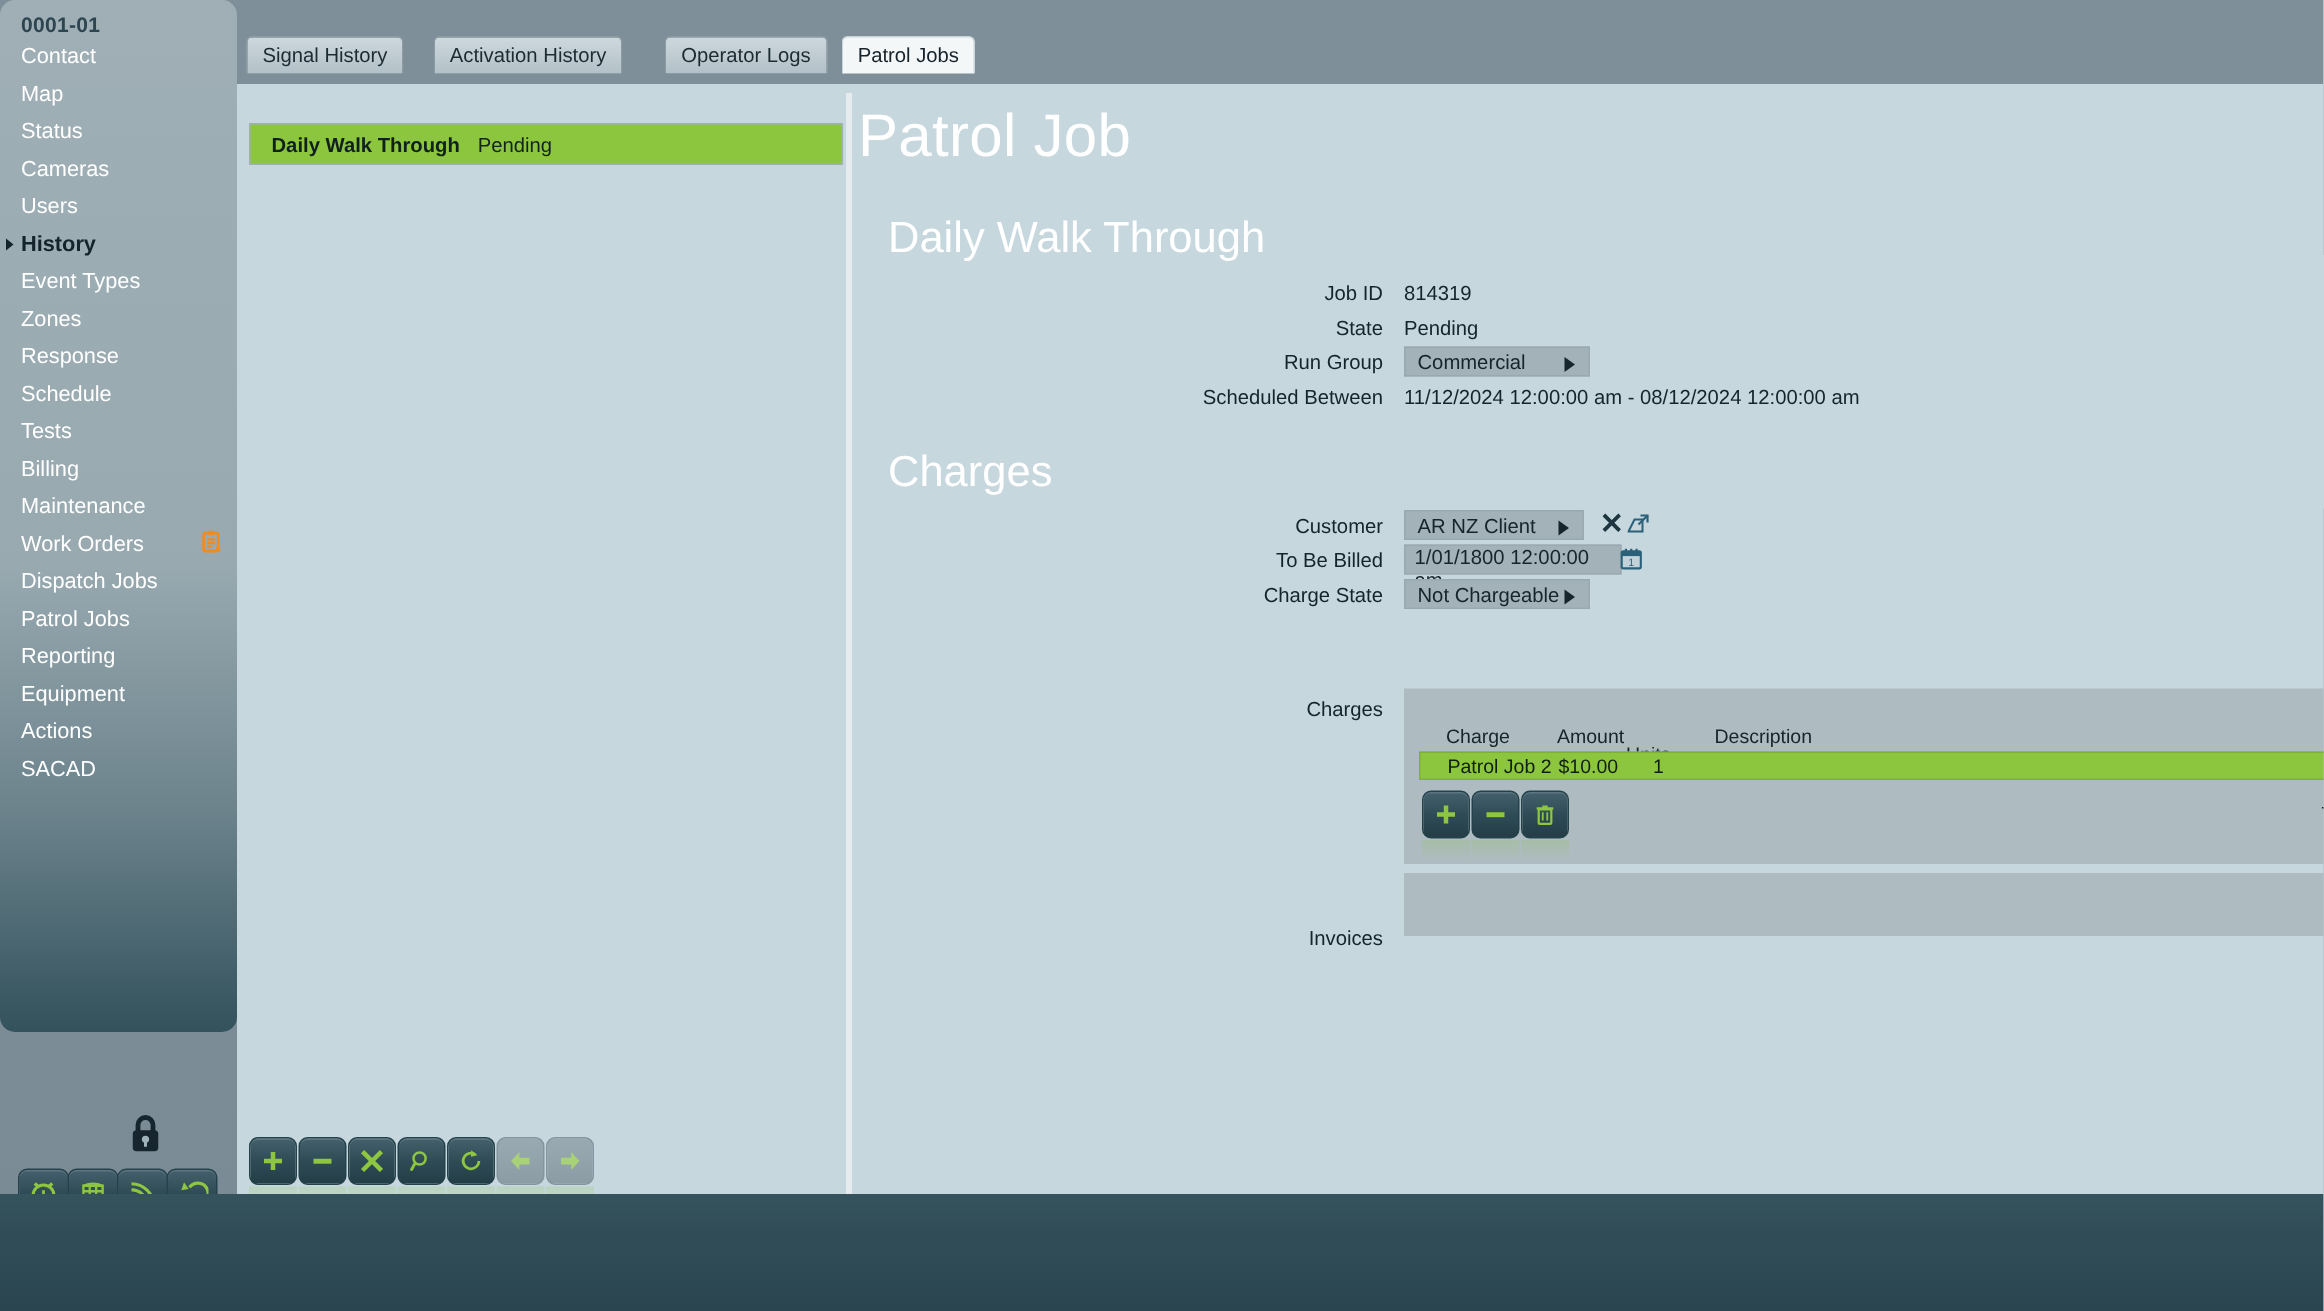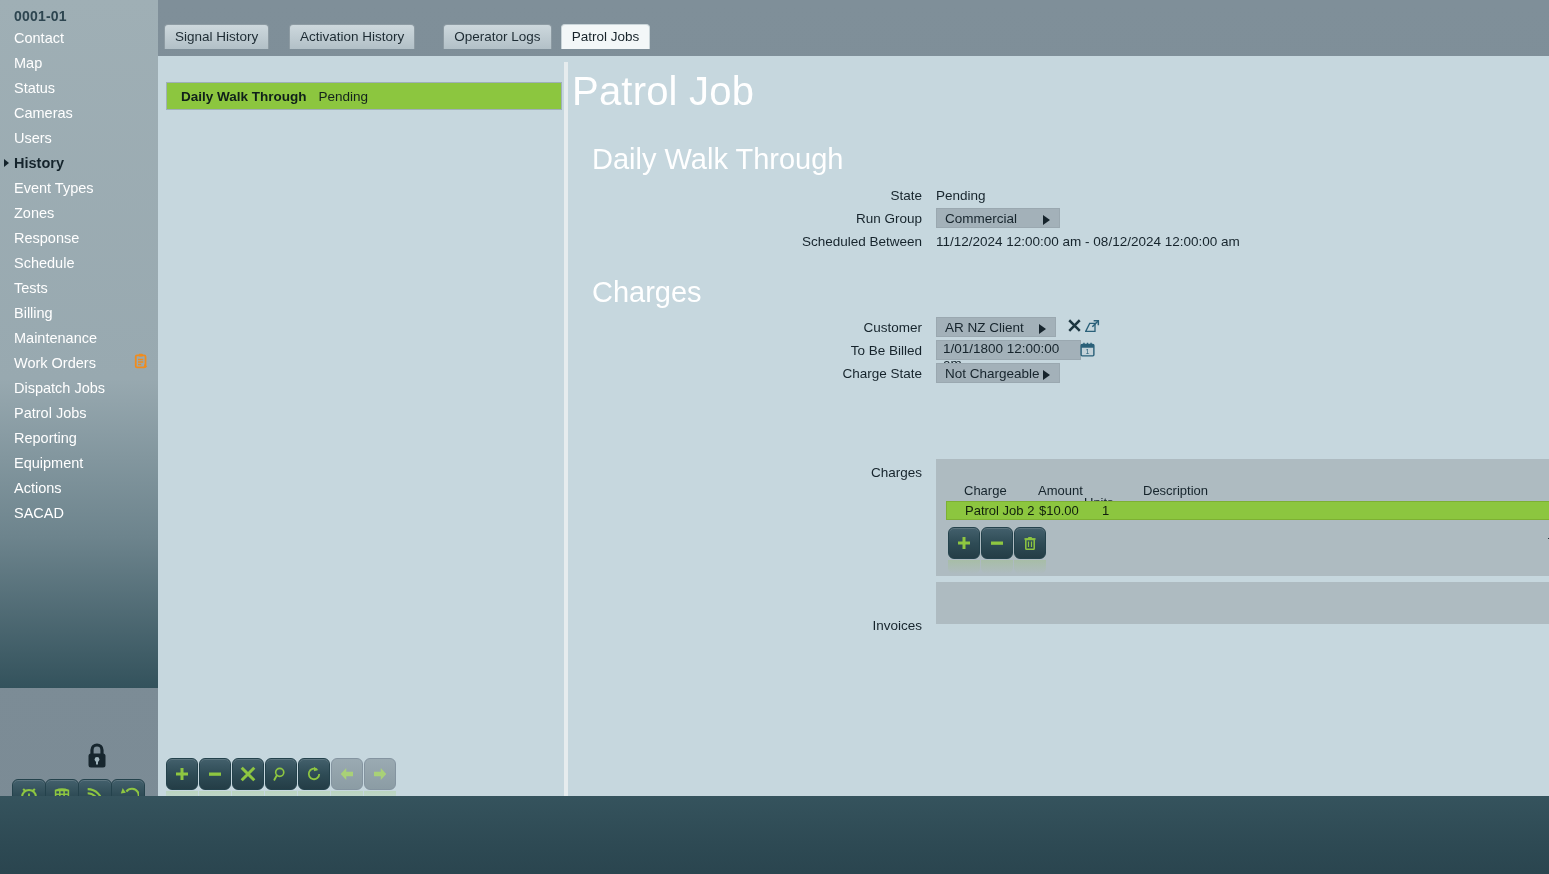--- a/index.html
+++ b/index.html
@@ -13,20 +13,21 @@
     position: relative;
     width: 1549px; height: 874px;
     background: linear-gradient(180deg, #7f8f99 0%, #7b8b95 100%);
   }
 
   
   #sidebar {
     position: absolute; left: 0; top: 0;
     width: 158px; height: 688px;
     background: linear-gradient(180deg, #9fafb5 0%, #98a9b0 55%, #6d848d 78%, #33525c 100%);
+    border-radius: 10px;
   }
   .nav-head {
     padding: 8px 0 2px 14px;
     color: #2d4550;
     font-size: 14px;
     font-weight: bold;
     letter-spacing: .2px;
   }
   .nav-item {
     position: relative;
@@ -407,20 +408,24 @@
 
     <div id="detail">
       <div class="h1">Patrol Job</div>
 
       <div style="height:28px;"></div>
       <div class="h2">Daily Walk Through</div>
 
       <div style="height:9px;"></div>
       <div id="main-fields">
           <div class="fld">
+            <div class="lbl">Job ID</div>
+            <div class="val">814319</div>
+          </div>
+          <div class="fld">
             <div class="lbl">State</div>
             <div class="val">Pending</div>
           </div>
           <div class="fld">
             <div class="lbl">Run Group</div>
             <div class="dd">
               <span>Commercial</span>
               <span class="arrow"></span>
             </div>
           </div>

